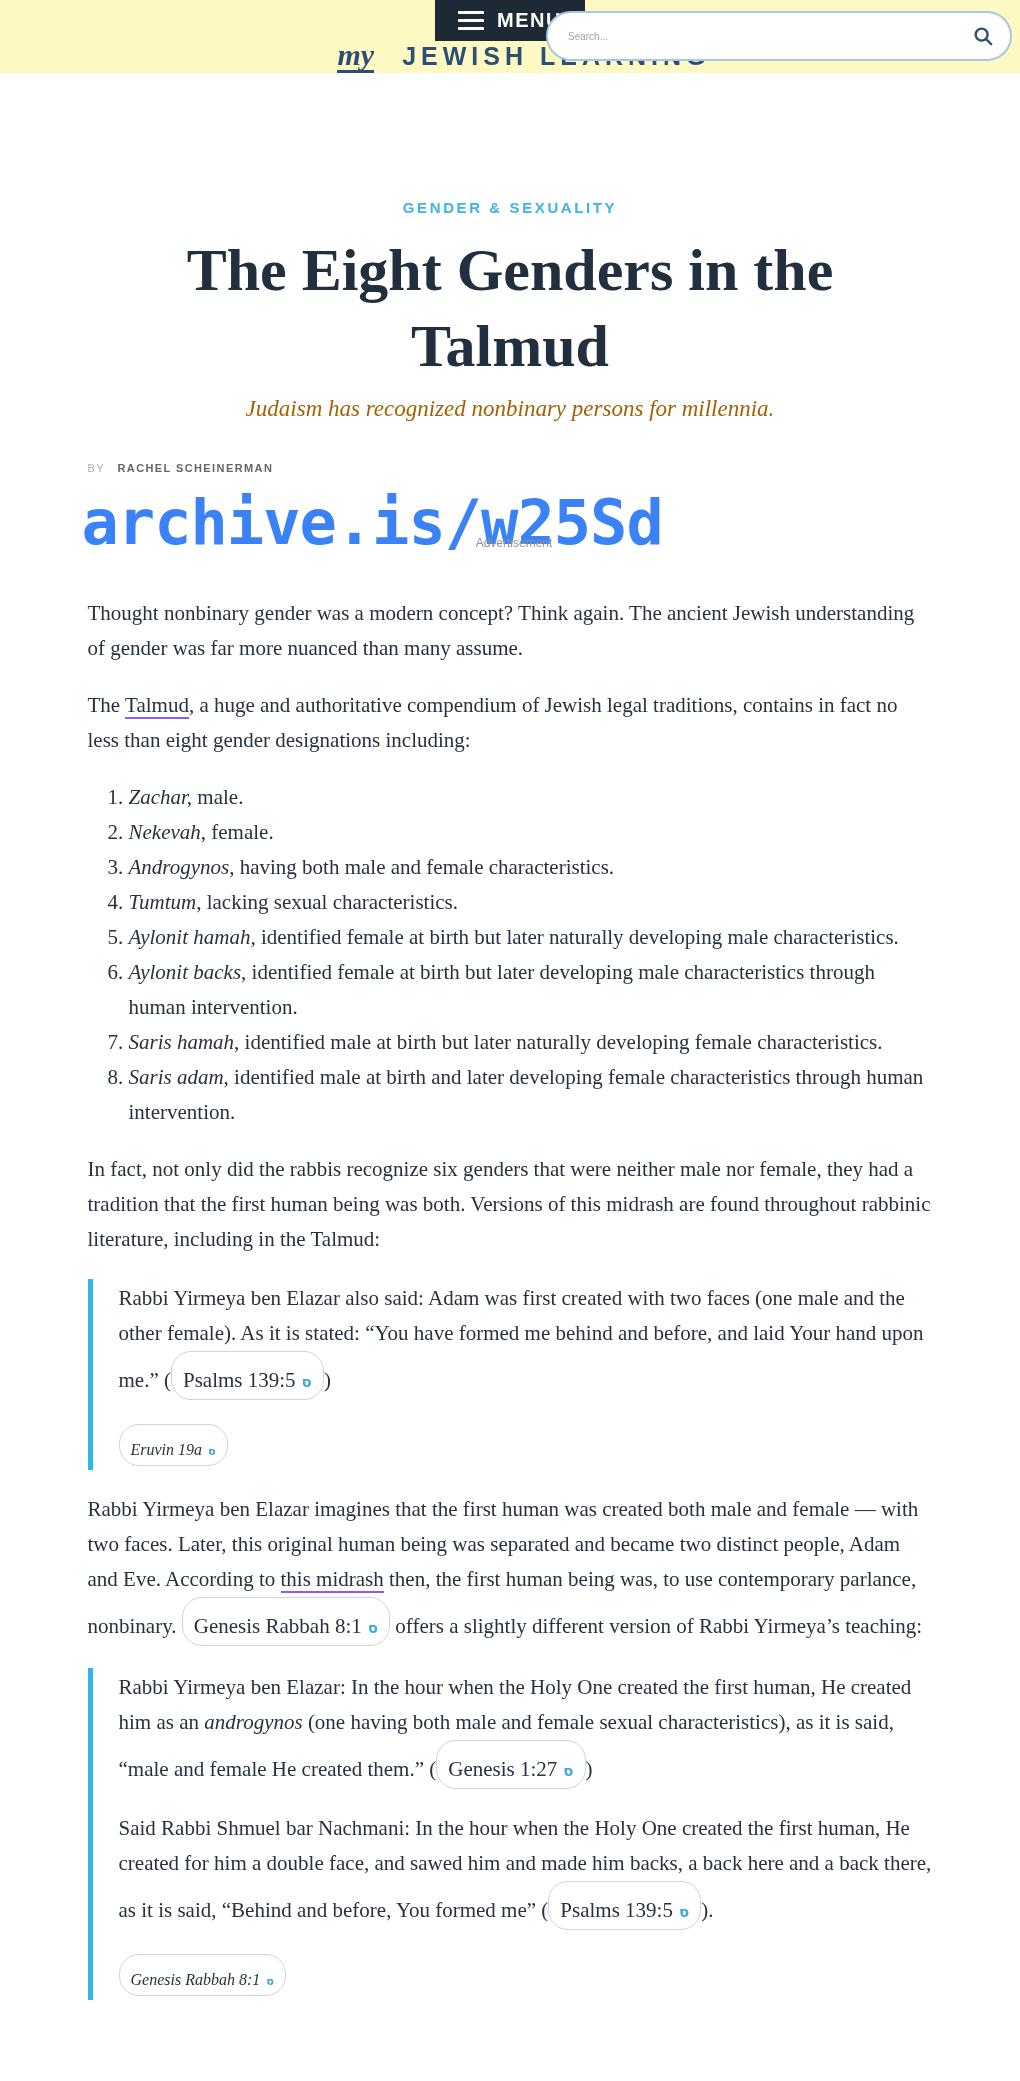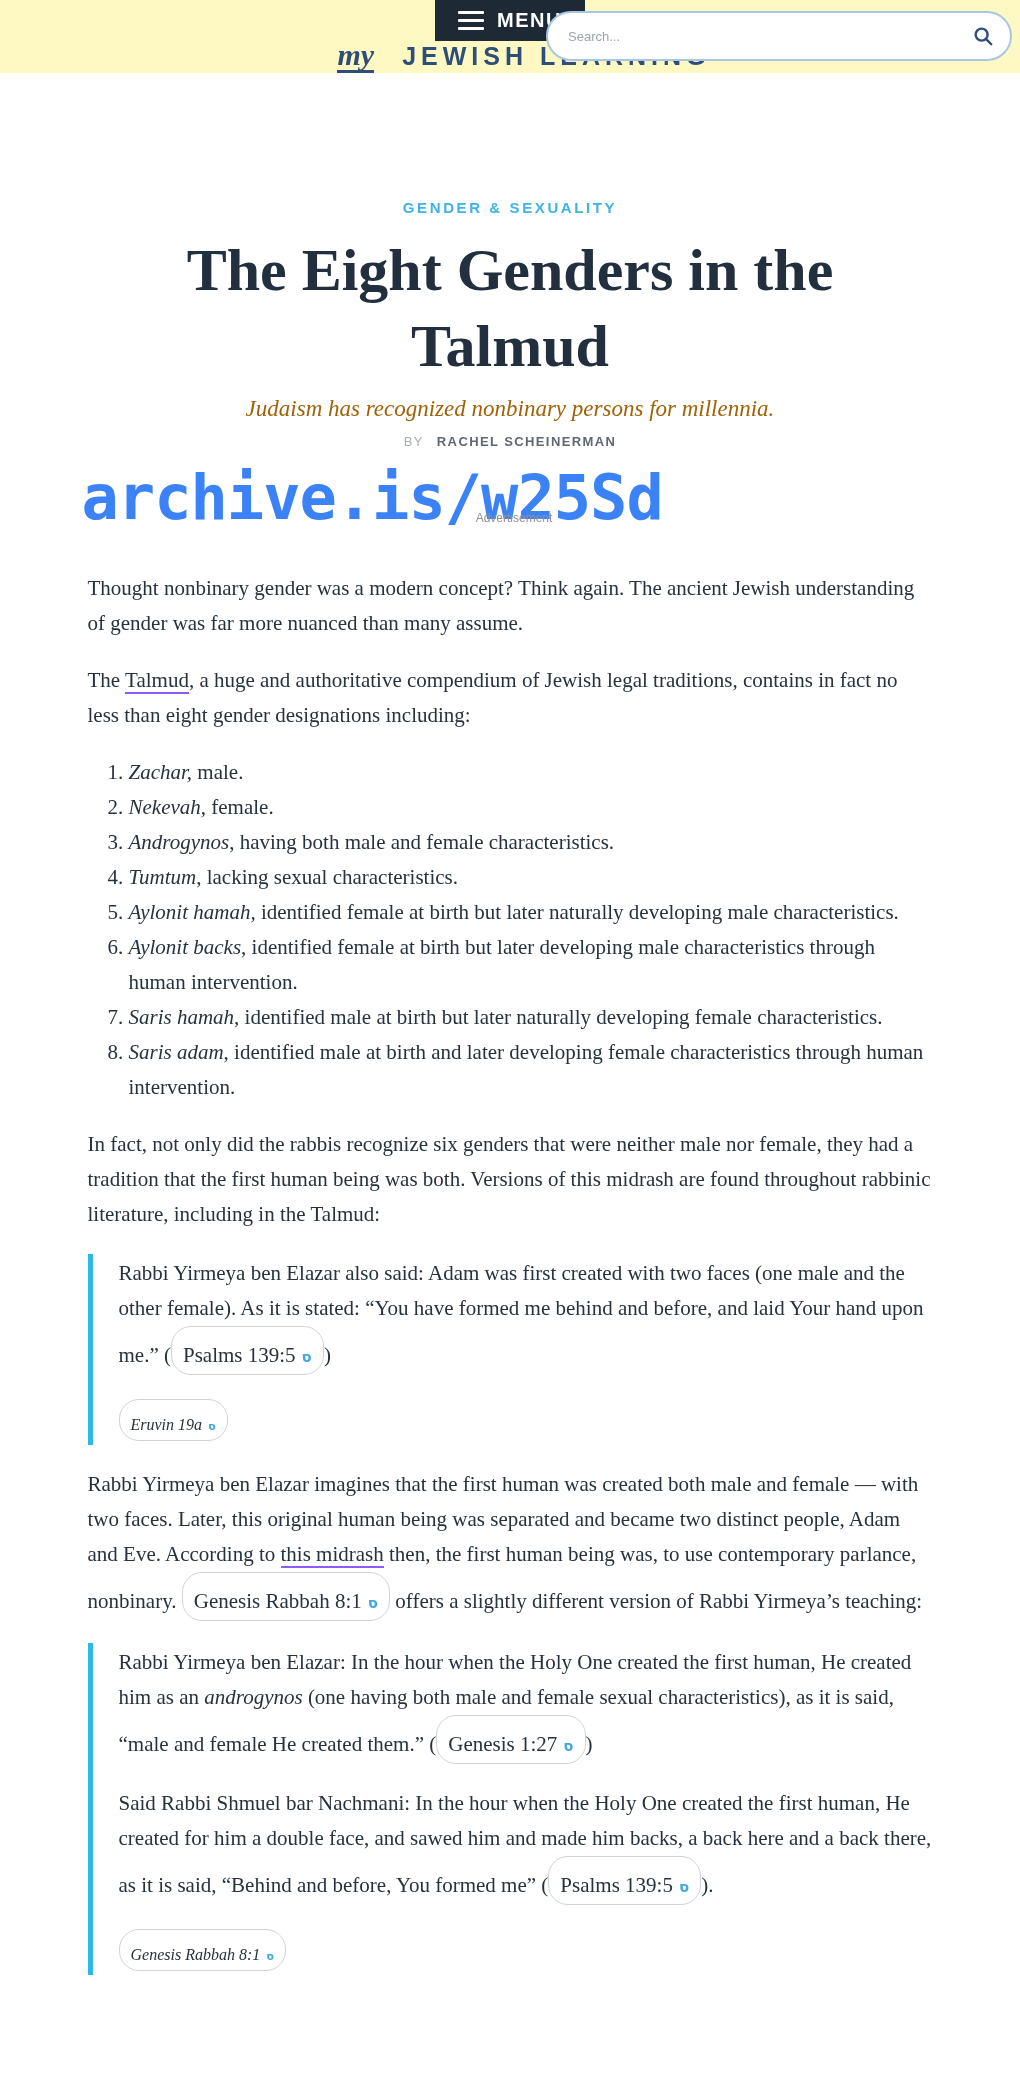--- a/index.html
+++ b/index.html
@@ -9,30 +9,30 @@
   
   .header { height:73px; background:#fef9c3; display:flex; align-items:center; position:relative;flex-direction:column; }
   .menu-block { width:150px; height:73px; background:#1d2935; color:#fff; display:flex; align-items:center; justify-content:center; gap:13px; cursor:pointer; }
   .hamburger { display:flex; flex-direction:column; gap:5px; }
   .hamburger span { display:block; width:26px; height:3px; background:#fff; border-radius:1px; }
   .menu-label { font-size:20px; font-weight:bold; letter-spacing:1.5px; }
   .logo { display:flex; align-items:baseline; gap:28px; margin-left:28px; cursor:pointer; }
   .logo-my { font-family:"Liberation Serif", serif; font-style:italic; font-weight:bold; font-size:30px; color:#2e4e78; border-bottom:3px solid #2e4e78; line-height:0.9; padding-bottom:2px; }
   .logo-main { font-size:25px; font-weight:600; letter-spacing:5px; color:#2e4e78; }
   .search-pill { position:absolute; left:546px; top:11px; width:466px; height:50px; border:2px solid #a9c6e3; border-radius:25px; display:flex; align-items:center; padding:0 16px 0 20px; background:#fff; }
-  .search-pill input { flex:1; border:none; outline:none; font-size:13px; color:#555; font-family:"Liberation Sans", sans-serif; background:transparent; }
+  .search-pill input { flex:1; border:none; outline:none; font-size:10px; color:#555; font-family:"Liberation Sans", sans-serif; background:transparent; }
   .search-pill input::placeholder { color:#9aa4ad; }
   .search-icon { display:flex; align-items:center; cursor:pointer; }
 
   
   .article { width:845px; margin:0 auto; position:relative; }
   .cat { margin-top:126px; text-align:center; font-size:15px; font-weight:bold; letter-spacing:2.6px; color:#3fb3e4; cursor:pointer; }
   h1.title { margin:16px auto 0; max-width:790px; text-align:center; font-family:"Liberation Serif", serif; font-weight:bold; font-size:60px; line-height:76px; color:#222f3f; }
   .subtitle { margin-top:12px; text-align:center; font-family:"Liberation Serif", serif; font-style:italic; font-size:23px; color:#a16207; }
-  .byline { margin-top:12px; text-align:center; font-size:13px; letter-spacing:1.4px; }
+  .byline { margin-top:40px; font-size:11px; letter-spacing:1.4px; }
   .byline .by { color:#a7adb3; margin-right:8px; }
   .byline .author { color:#5f6770; font-weight:bold; cursor:pointer; }
   .adslot { position:relative; margin-top:10px; height:92px; }
   .ad-label { position:absolute; top:52px; left:8px; right:0; text-align:center; font-size:12px; color:#8d9299; z-index:2; }
   .watermark { position:absolute; top:2px; left:-6px; z-index:1; font-family:"DejaVu Sans Mono", monospace; font-size:62px; font-weight:bold; color:#3b82f6; white-space:nowrap; letter-spacing:-1px; }
 
   
   .bodytext { font-family:"Liberation Serif", serif; font-size:21px; line-height:35px; color:#27323f; }
   .bodytext p { margin:22px 0; }
   .bodytext p.first { margin-top:20px; }

